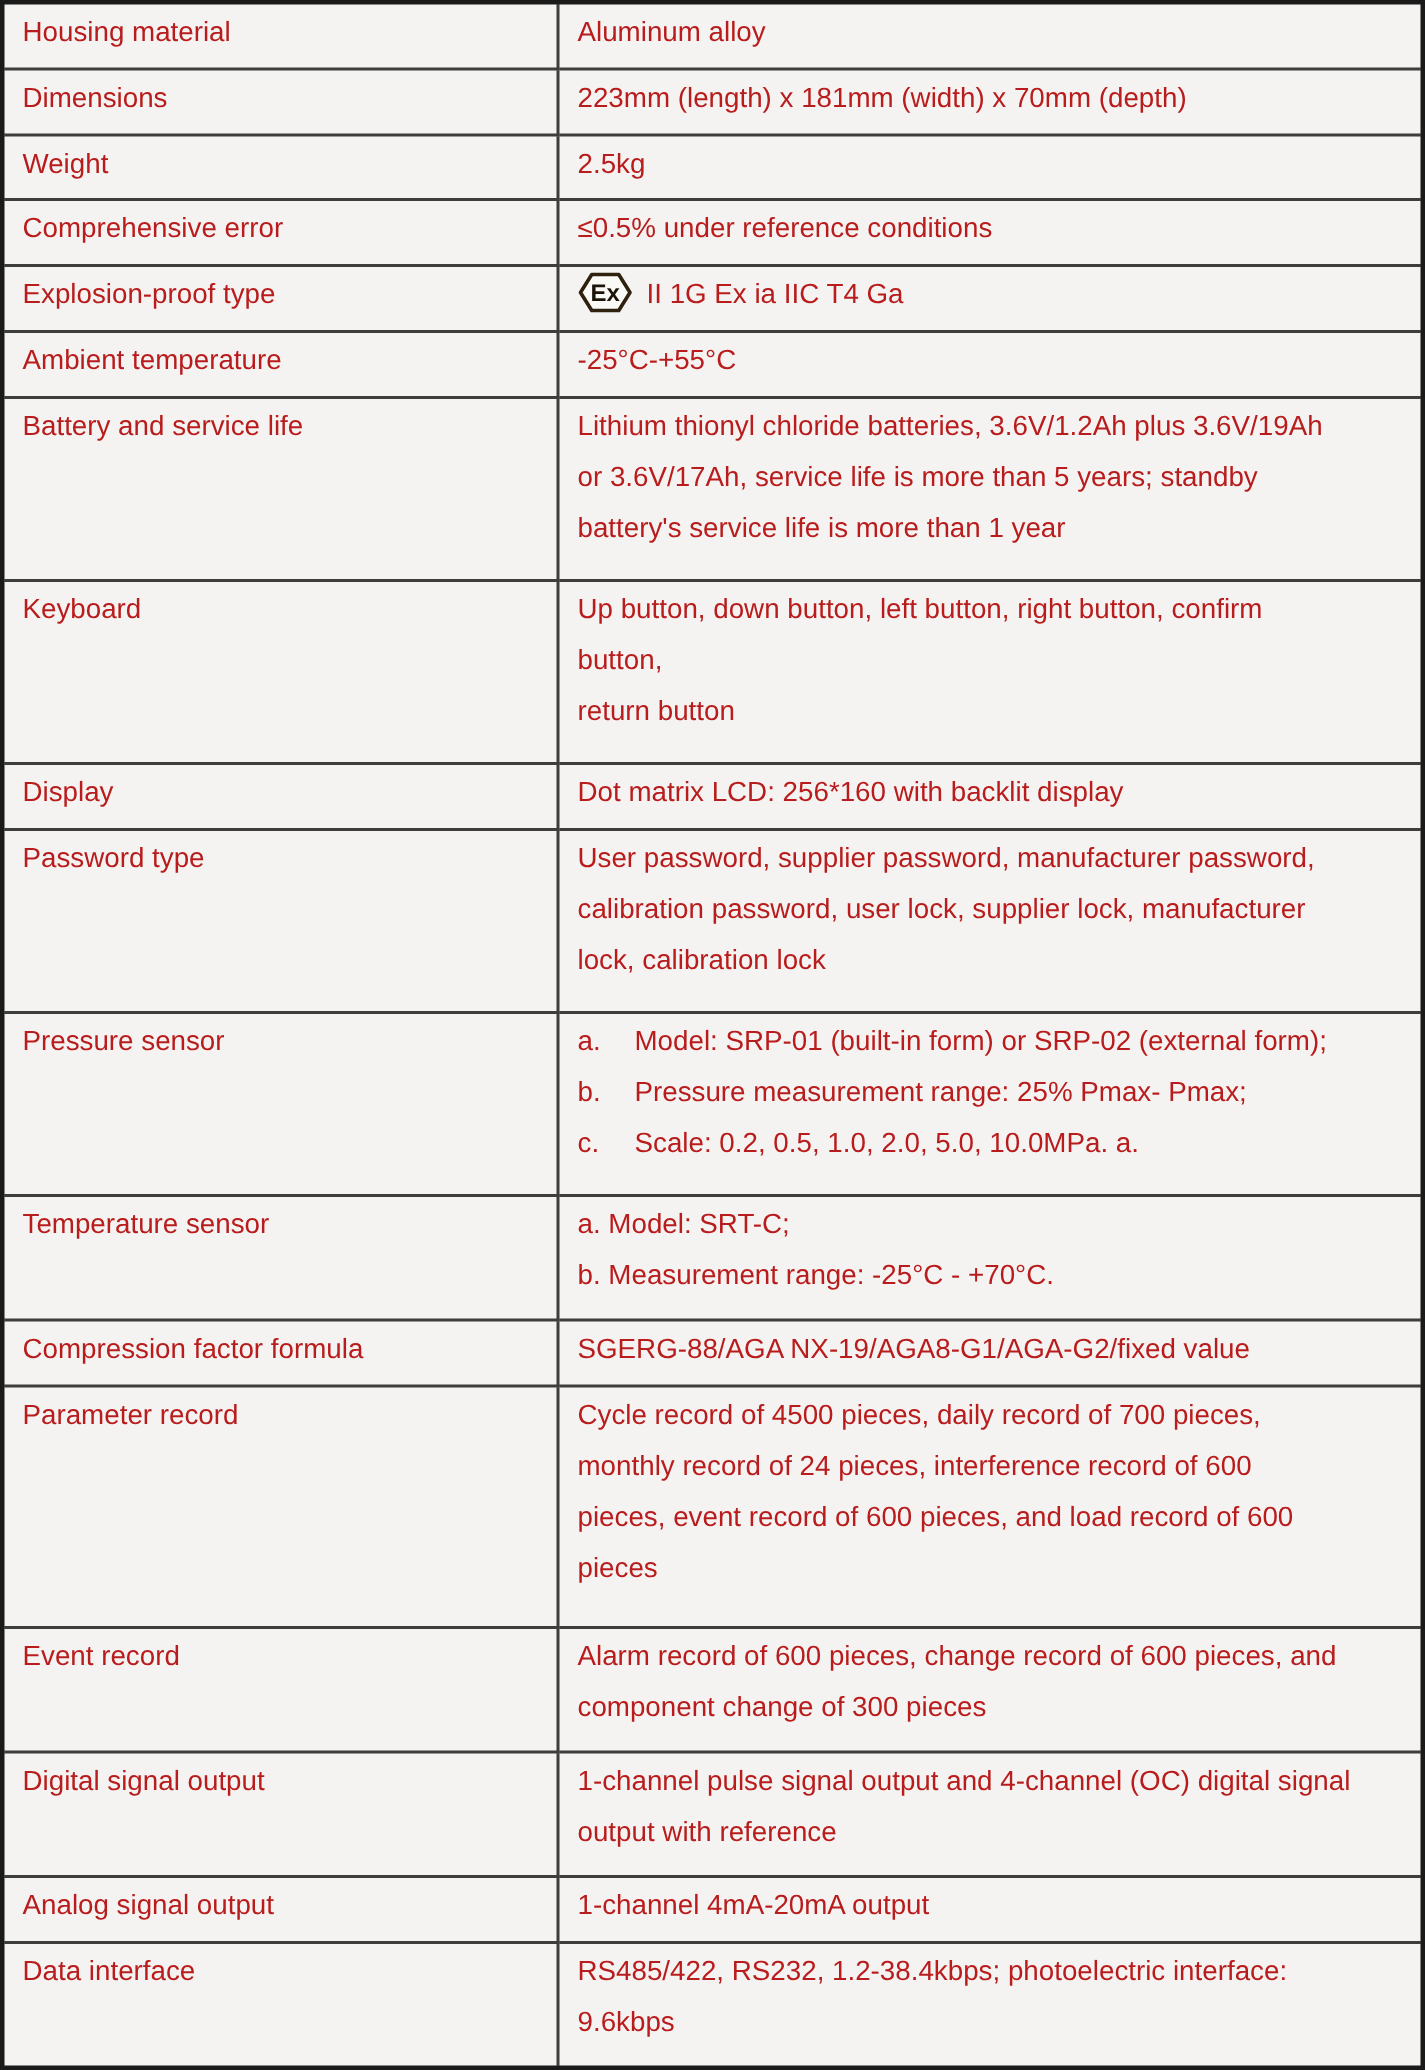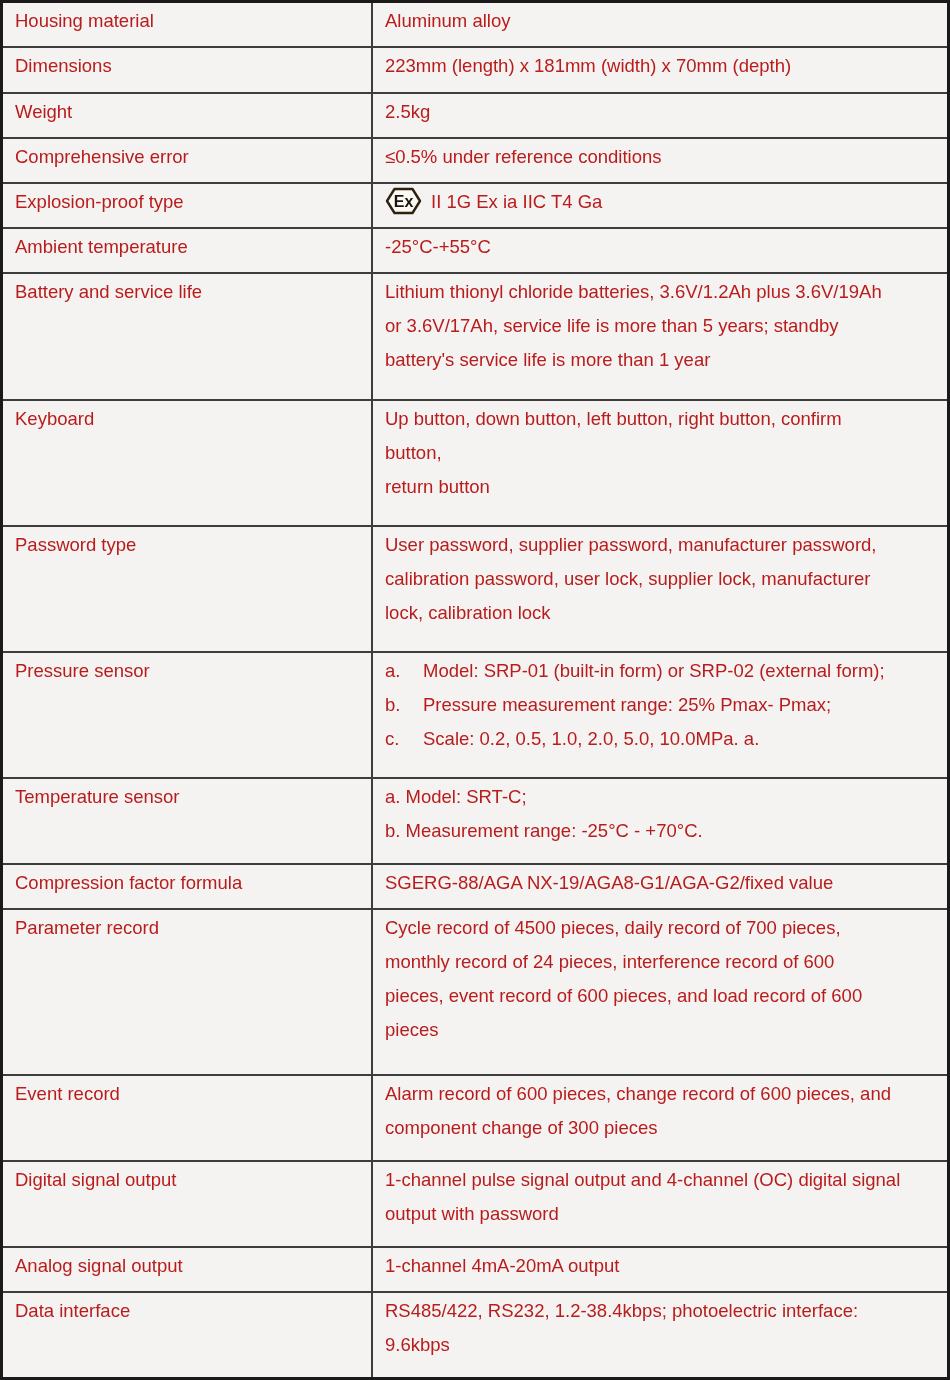--- a/index.html
+++ b/index.html
@@ -102,20 +102,28 @@
           <div>Keyboard</div>
         </td>
         <td>
           <div class="line"><span>Up button, down button, left button, right button, confirm</span></div>
           <div class="line"><span>button,</span></div>
           <div class="line"><span>return button</span></div>
         </td>
       </tr>
       <tr>
         <td class="lbl">
+          <div>Display</div>
+        </td>
+        <td>
+          <div class="line"><span>Dot matrix LCD: 256*160 with backlit display</span></div>
+        </td>
+      </tr>
+      <tr>
+        <td class="lbl">
           <div>Password type</div>
         </td>
         <td>
           <div class="line"><span>User password, supplier password, manufacturer password,</span></div>
           <div class="line"><span>calibration password, user lock, supplier lock, manufacturer</span></div>
           <div class="line"><span>lock, calibration lock</span></div>
         </td>
       </tr>
       <tr>
         <td class="lbl">
@@ -163,21 +171,21 @@
           <div class="line"><span>Alarm record of 600 pieces, change record of 600 pieces, and</span></div>
           <div class="line"><span>component change of 300 pieces</span></div>
         </td>
       </tr>
       <tr>
         <td class="lbl">
           <div>Digital signal output</div>
         </td>
         <td>
           <div class="line"><span>1-channel pulse signal output and 4-channel (OC) digital signal</span></div>
-          <div class="line"><span>output with password</span></div>
+          <div class="line"><span>output with reference</span></div>
         </td>
       </tr>
       <tr>
         <td class="lbl">
           <div>Analog signal output</div>
         </td>
         <td>
           <div class="line"><span>1-channel 4mA-20mA output</span></div>
         </td>
       </tr>

